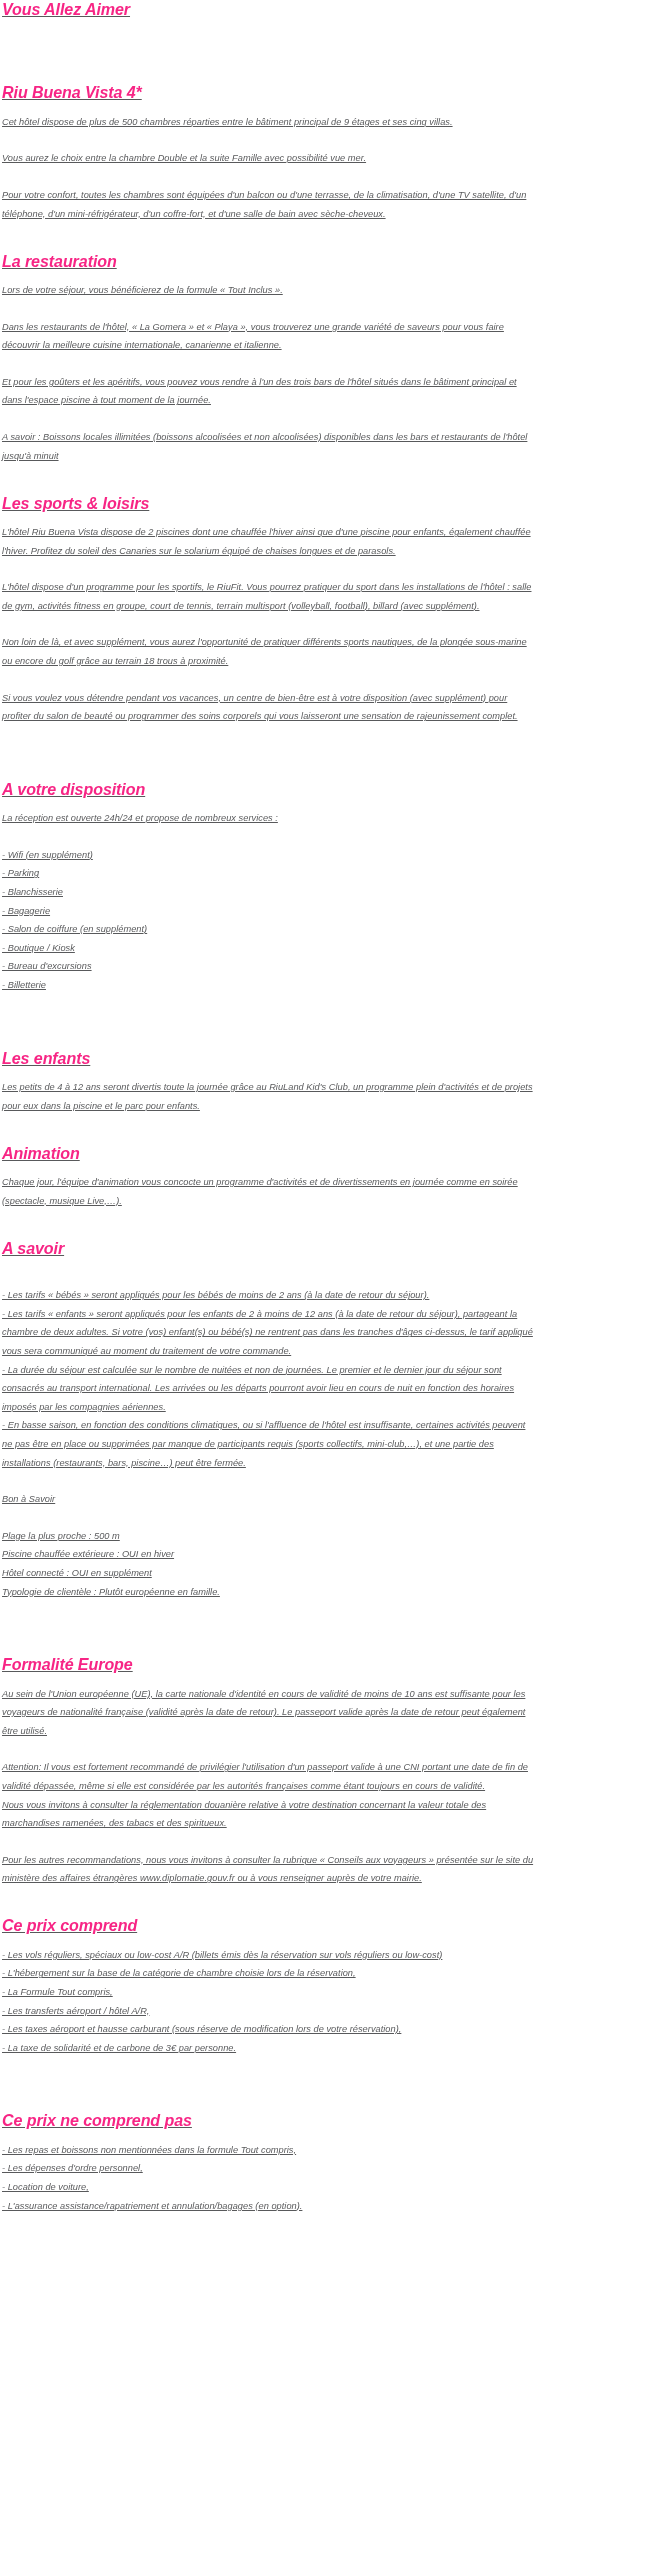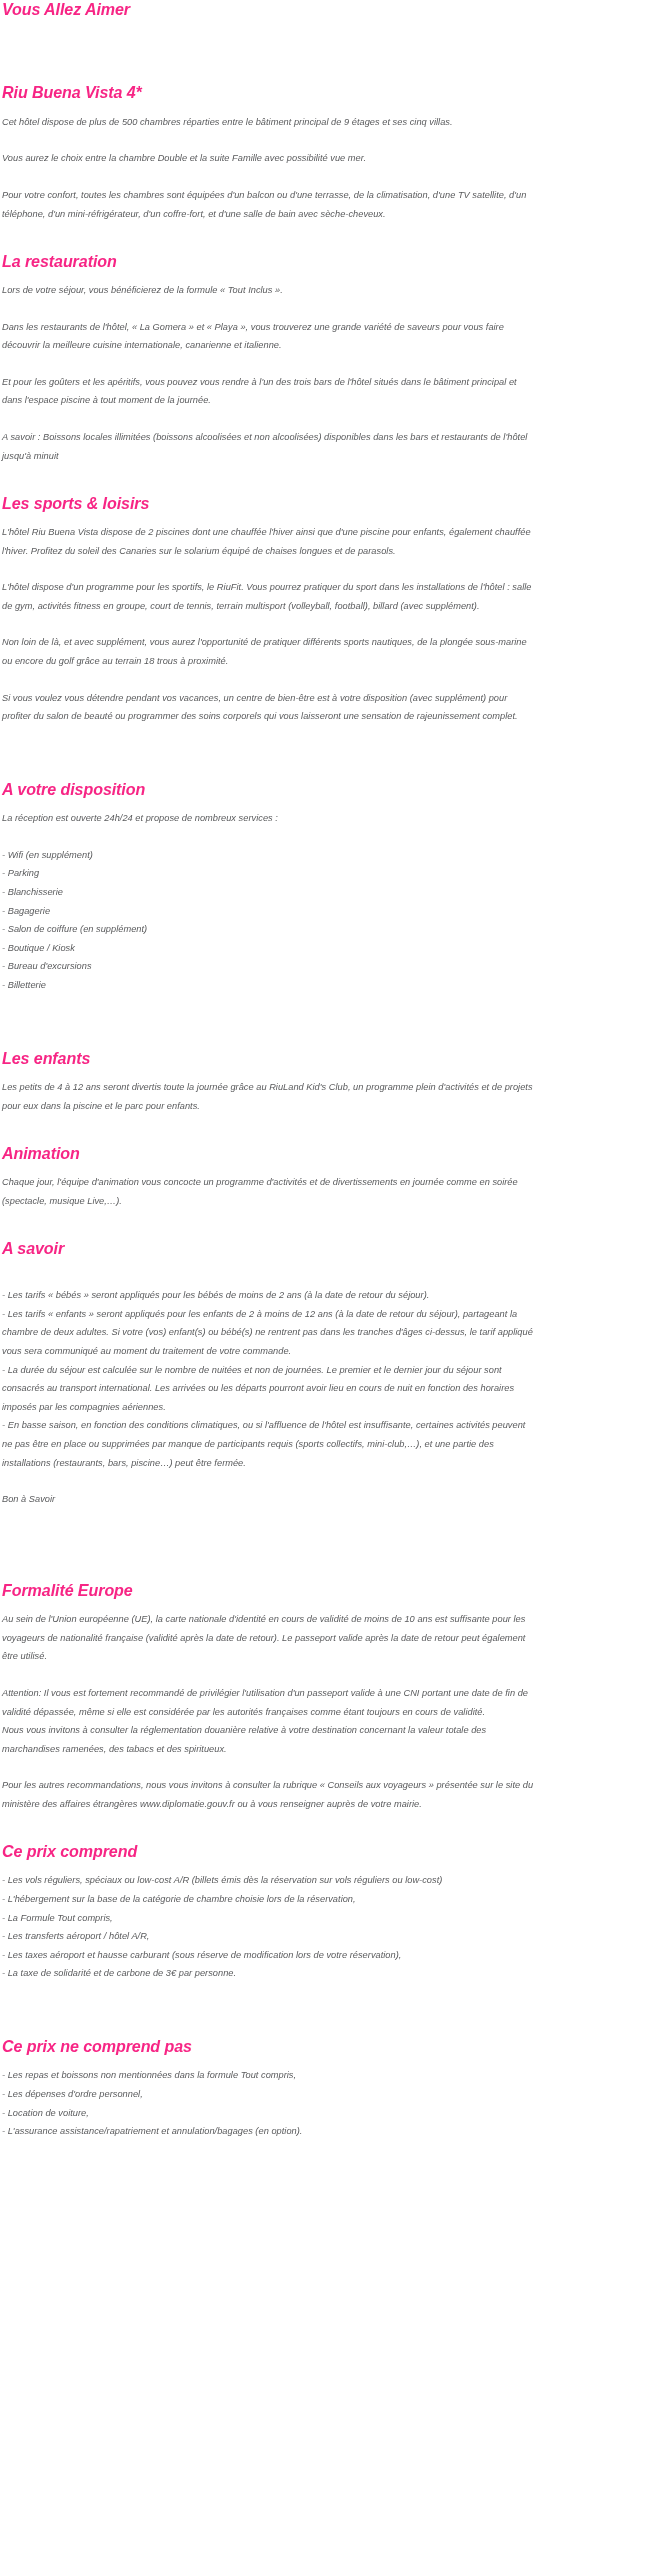--- a/index.html
+++ b/index.html
@@ -12,20 +12,21 @@
     width: 655px;
     min-height: 2576px;
     font-family: "Liberation Sans", "DejaVu Sans", sans-serif;
     color: #58595b;
     -webkit-font-smoothing: antialiased;
   }
   .page {
     width: 564px;
     box-sizing: border-box;
     padding: 0 1.7px 35px 1.7px;
+    text-decoration: underline;
   }
 
   h2.sec-title {
     font-size: 17.3px;
     line-height: 19px;
     font-style: italic;
     font-weight: bold;
     color: #f72585;
     margin: 0;
     padding: 0;
@@ -133,20 +134,26 @@
   <div class="gap-l"></div>
   <div>
     <p class="body-text">- Les tarifs « bébés » seront appliqués pour les bébés de moins de 2 ans (à la date de retour du séjour).</p>
     <p class="body-text">- Les tarifs « enfants » seront appliqués pour les enfants de 2 à moins de 12 ans (à la date de retour du séjour), partageant la chambre de deux adultes. Si votre (vos) enfant(s) ou bébé(s) ne rentrent pas dans les tranches d'âges ci-dessus, le tarif appliqué vous sera communiqué au moment du traitement de votre commande.</p>
     <p class="body-text">- La durée du séjour est calculée sur le nombre de nuitées et non de journées. Le premier et le dernier jour du séjour sont consacrés au transport international. Les arrivées ou les départs pourront avoir lieu en cours de nuit en fonction des horaires imposés par les compagnies aériennes.</p>
     <p class="body-text">- En basse saison, en fonction des conditions climatiques, ou si l'affluence de l'hôtel est insuffisante, certaines activités peuvent ne pas être en place ou supprimées par manque de participants requis (sports collectifs, mini-club,…), et une partie des installations (restaurants, bars, piscine…) peut être fermée.</p>
   </div>
   <div class="gap-m"></div>
   <p class="body-text">Bon à Savoir</p>
   <div class="gap-m"></div>
+  <div>
+    <span class="list-line">Plage la plus proche : 500 m</span>
+    <span class="list-line">Piscine chauffée extérieure : OUI en hiver</span>
+    <span class="list-line">Hôtel connecté : OUI en supplément</span>
+    <span class="list-line">Typologie de clientèle : Plutôt européenne en famille.</span>
+  </div>
 
   <div class="gap-xxl"></div>
 
   <h2 class="sec-title" style="color: rgb(247, 37, 133);">Formalité Europe</h2>
   <div class="gap-s"></div>
   <p class="body-text">Au sein de l'Union européenne (UE), la carte nationale d'identité en cours de validité de moins de 10 ans est suffisante pour les voyageurs de nationalité française (validité après la date de retour). Le passeport valide après la date de retour peut également être utilisé.</p>
   <div class="gap-m"></div>
   <p class="body-text">Attention: Il vous est fortement recommandé de privilégier l'utilisation d'un passeport valide à une CNI portant une date de fin de validité dépassée, même si elle est considérée par les autorités françaises comme étant toujours en cours de validité.</p>
   <p class="body-text">Nous vous invitons à consulter la réglementation douanière relative à votre destination concernant la valeur totale des marchandises ramenées, des tabacs et des spiritueux.</p>
   <div class="gap-m"></div>

